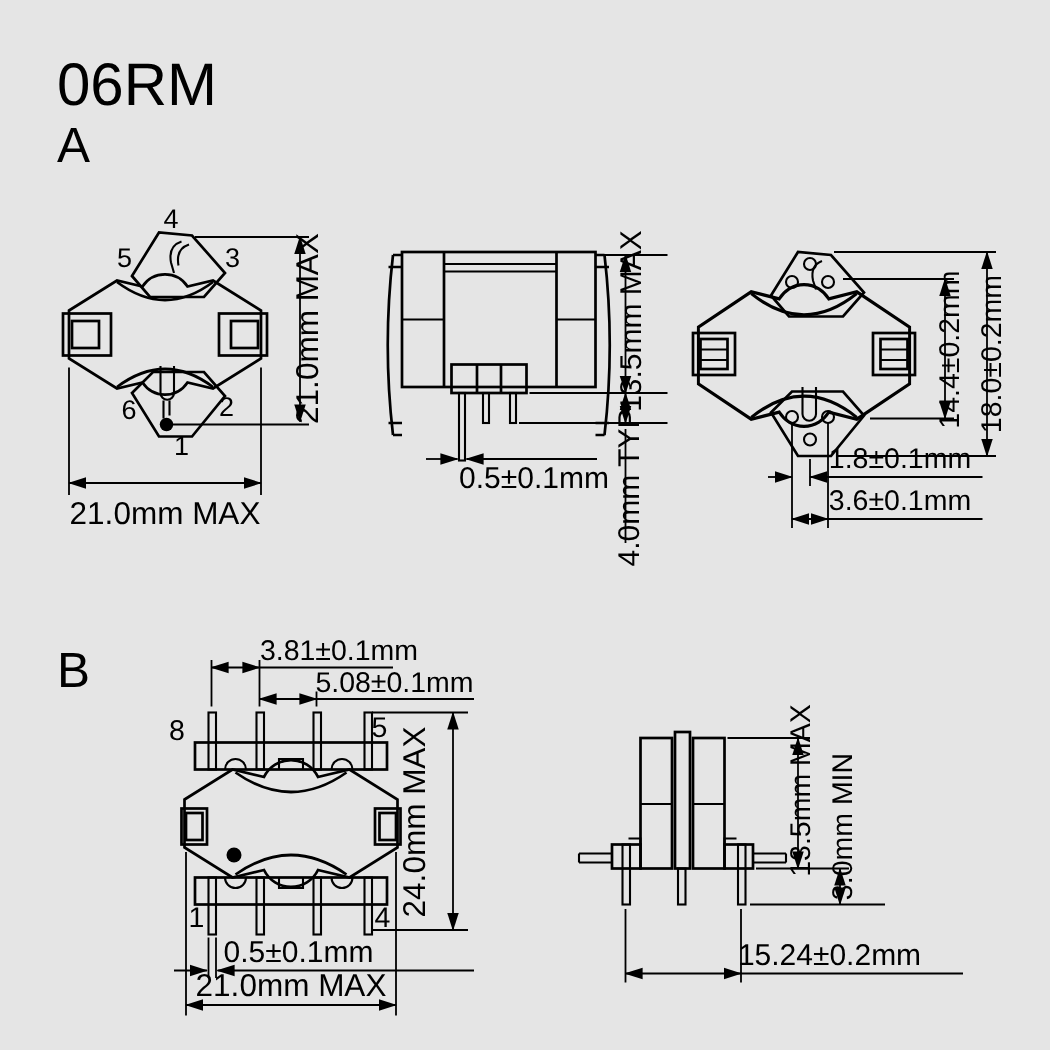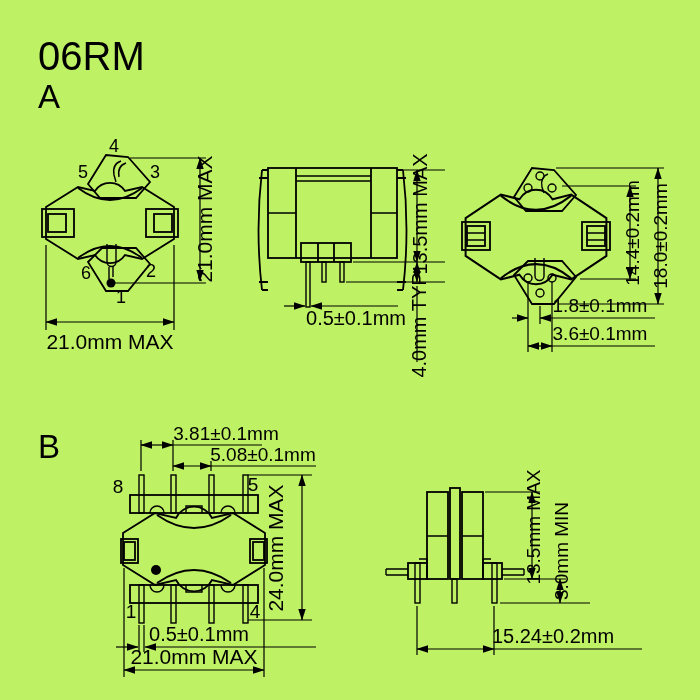--- a/index.html
+++ b/index.html
@@ -1,16 +1,16 @@
 <!DOCTYPE html>
 <html><head>
 <meta charset="utf-8">
 <style>
   html,body{margin:0;padding:0;background:#fff;}
-  #stage{width:700px;height:700px;background:#bef264;position:relative;font-family:"Liberation Sans",sans-serif;}
+  #stage{width:700px;height:700px;background:#e5e5e5;position:relative;font-family:"Liberation Sans",sans-serif;}
   svg{display:block;}
   .part{stroke:#000;stroke-width:1.8;fill:none;stroke-linejoin:miter;}
   .thin{stroke:#000;stroke-width:1.4;fill:none;}
   .dim{stroke:#000;stroke-width:1.2;fill:none;}
   .solid{fill:#000;stroke:none;}
   text{fill:#000;stroke:none;font-family:"Liberation Sans",sans-serif;}
   .t40{font-size:40px;}
   .t33{font-size:33px;}
   .t21{font-size:21px;}
   .t20{font-size:20px;}

